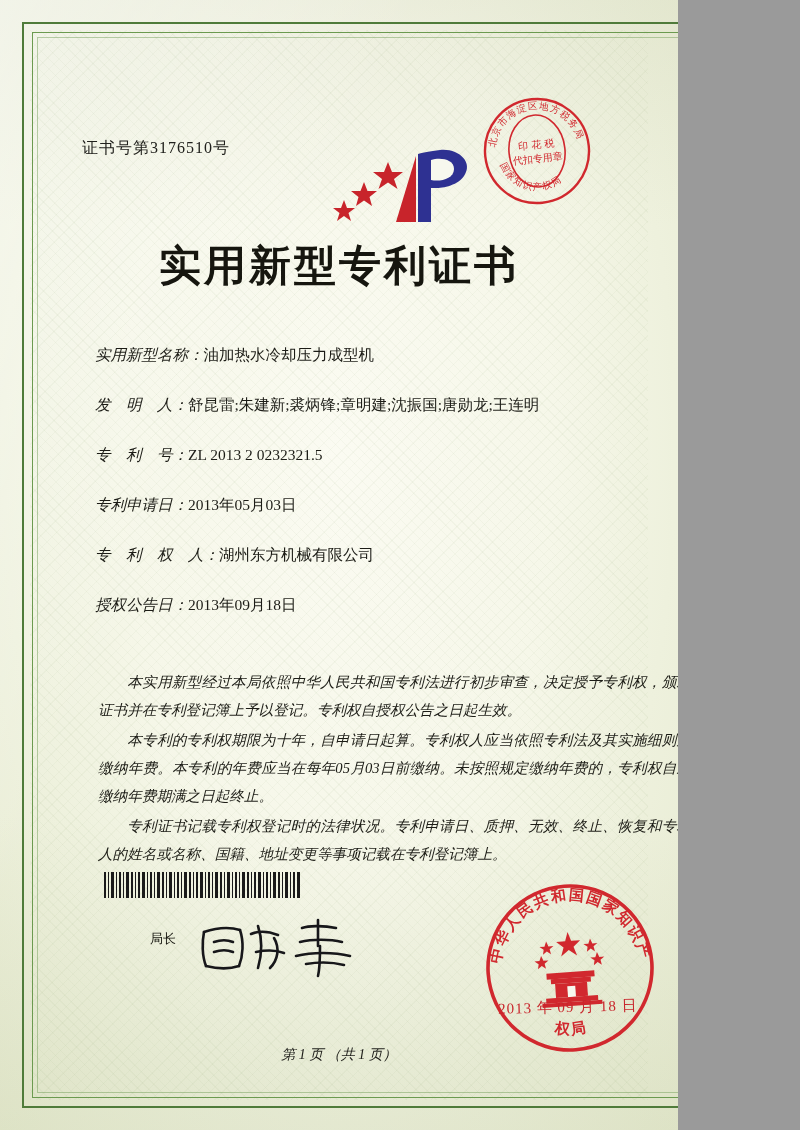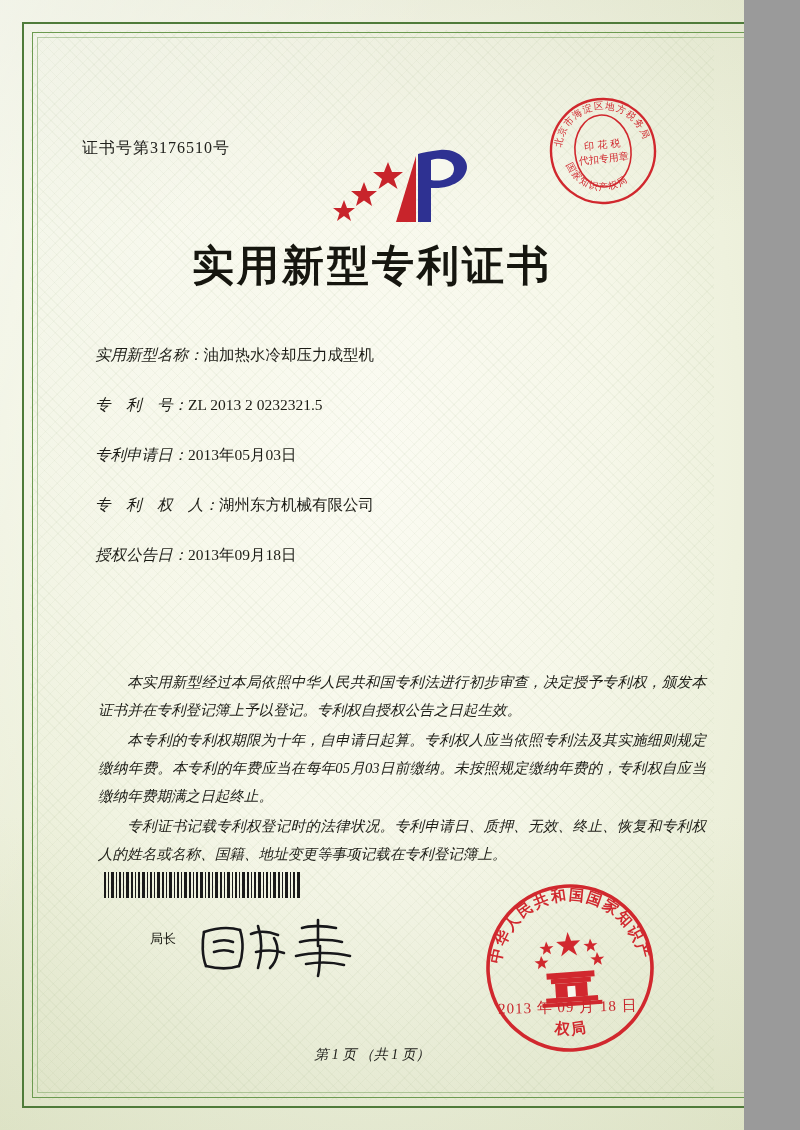--- a/index.html
+++ b/index.html
@@ -5,21 +5,21 @@
   html, body {
     margin: 0;
     padding: 0;
     background: #9a9a9a;
   }
   body {
     font-family: "Liberation Serif", serif;
   }
   .page {
     position: relative;
-    width: 744px;
+    width: 678px;
     height: 1130px;
     overflow: hidden;
     background:
       radial-gradient(ellipse at 50% 40%, #fbfbf2 0%, #f6f7e9 45%, #eef1dd 70%, #e6ead0 100%);
   }
   
   .paper-tone {
     position: absolute;
     inset: 0;
     background:
@@ -230,20 +230,23 @@
         <text x="59" y="70" text-anchor="middle" font-size="10" fill="#d1282e" font-family="'DejaVu Serif', serif">代扣专用章</text>
       </g>
     </svg>
   </div>
 
   <div class="title">实用新型专利证书</div>
 
   <div class="fields">
     <div class="field-row">
       <span class="field-label">实用新型名称：</span><span class="field-value">油加热水冷却压力成型机</span>
+    </div>
+    <div class="field-row">
+      <span class="field-label">发　明　人：</span><span class="field-value">舒昆雷;朱建新;裘炳锋;章明建;沈振国;唐勋龙;王连明</span>
     </div>
     <div class="field-row">
       <span class="field-label">专　利　号：</span><span class="field-value">ZL 2013 2 0232321.5</span>
     </div>
     <div class="field-row">
       <span class="field-label">专利申请日：</span><span class="field-value">2013年05月03日</span>
     </div>
     <div class="field-row">
       <span class="field-label">专　利　权　人：</span><span class="field-value">湖州东方机械有限公司</span>
     </div>

